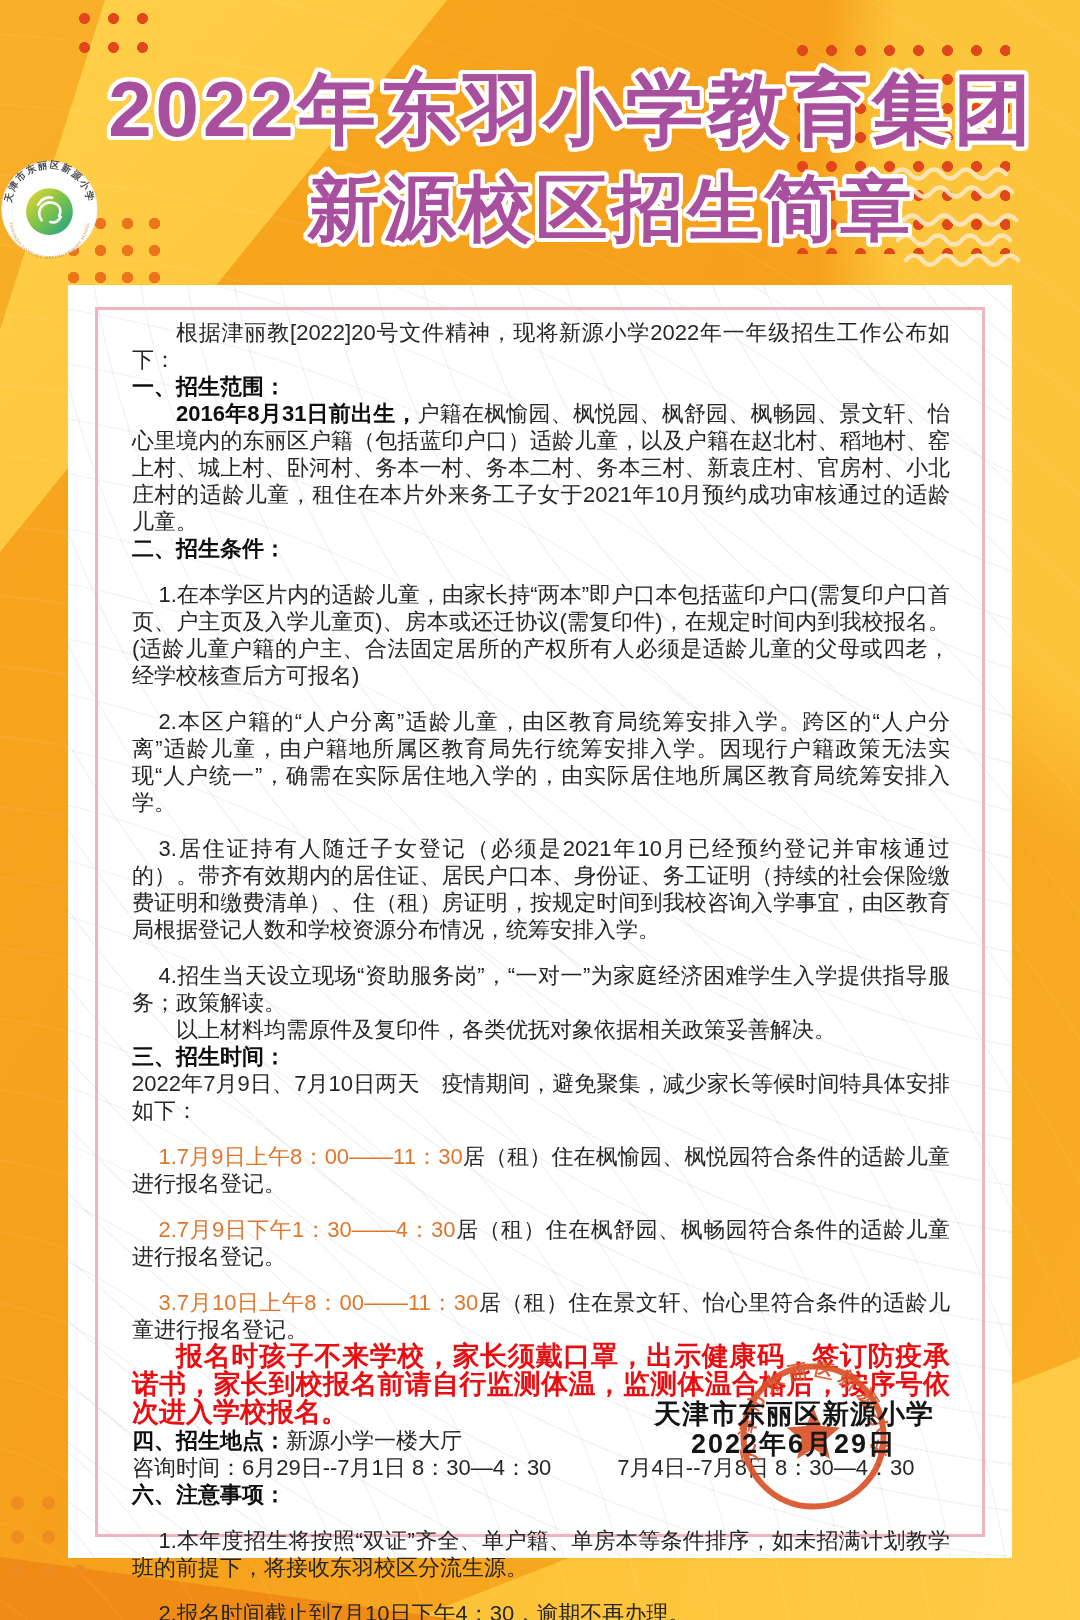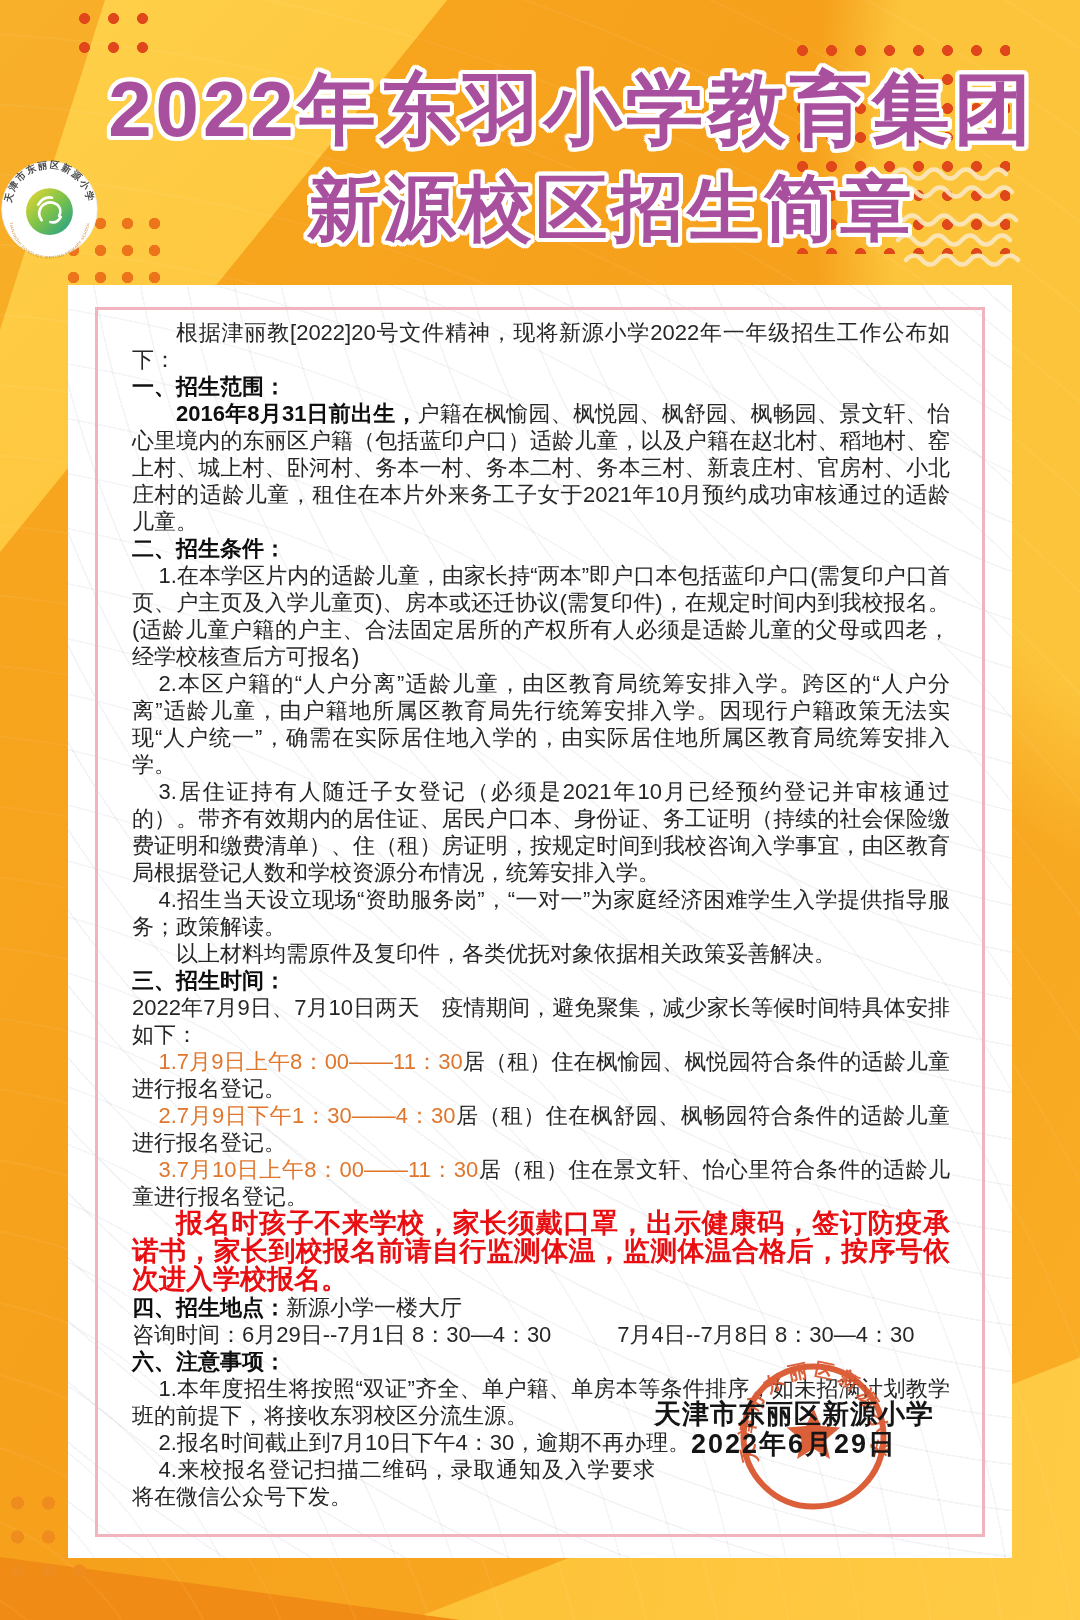--- a/index.html
+++ b/index.html
@@ -75,21 +75,21 @@
     position:absolute;left:27px;right:27px;top:22px;bottom:21px;
     border:3px solid #F1B3BD;pointer-events:none;
   }
   .body-text{
     position:absolute;left:64px;right:62px;top:34px;
     font-size:22px;line-height:27px;color:#262626;
     text-align:justify;
   }
   .para{margin:0;}
   .indent2{text-indent:2em;}
-  .indent1{text-indent:1.2em;}
+  .indent1{text-indent:1.2em;margin-top:19px;}
   .narrow{padding-right:295px;}
   .bold{font-weight:700;color:#0E0E0E;}
   .normal{}
   .orange{color:#E0762B;}
   .redb{color:#E80E11;font-weight:700;font-size:27px;}
   
   .sign-block{position:absolute;left:540px;top:1056px;width:372px;height:210px;}
   .seal-svg{position:absolute;left:128px;top:18px;width:155px;height:155px;opacity:.93;}
   .sign-text{position:absolute;left:0;width:100%;text-align:center;font-weight:700;color:#151515;}
   .sign-line1{top:55px;font-size:27px;letter-spacing:1px;}

